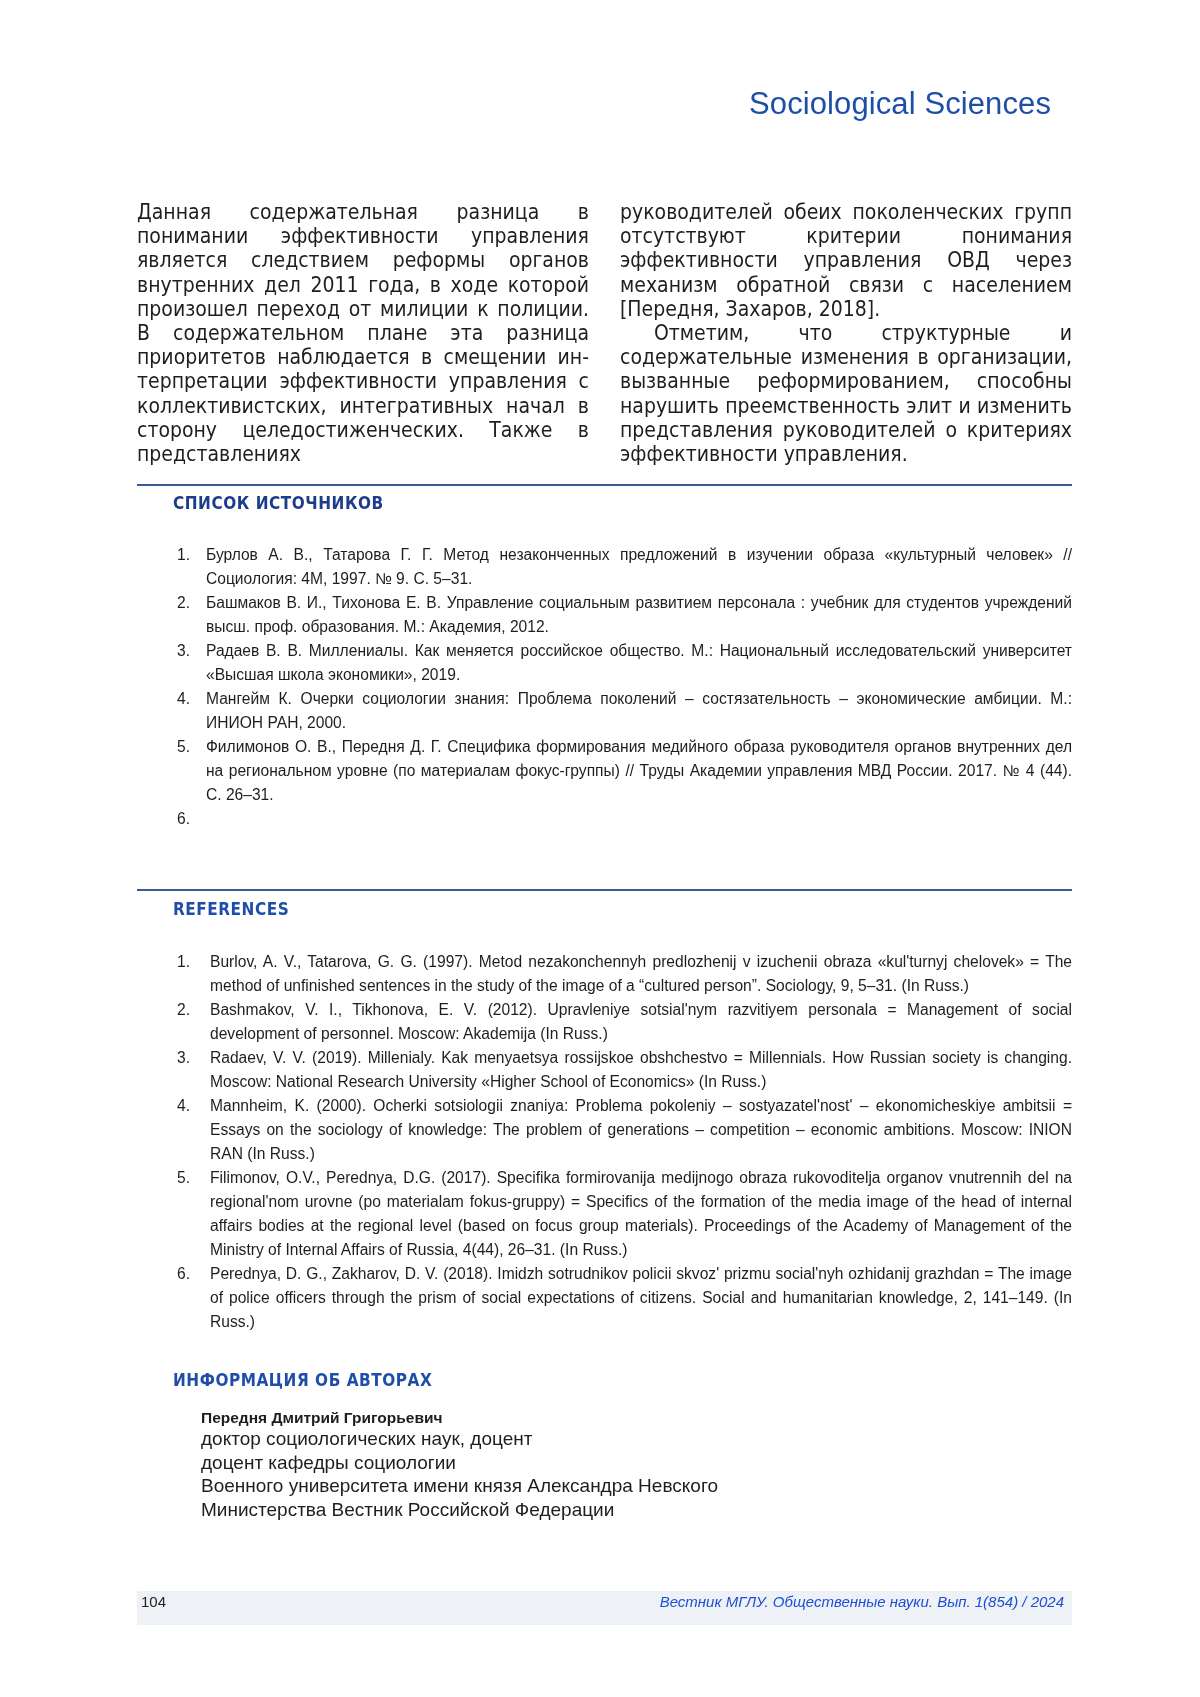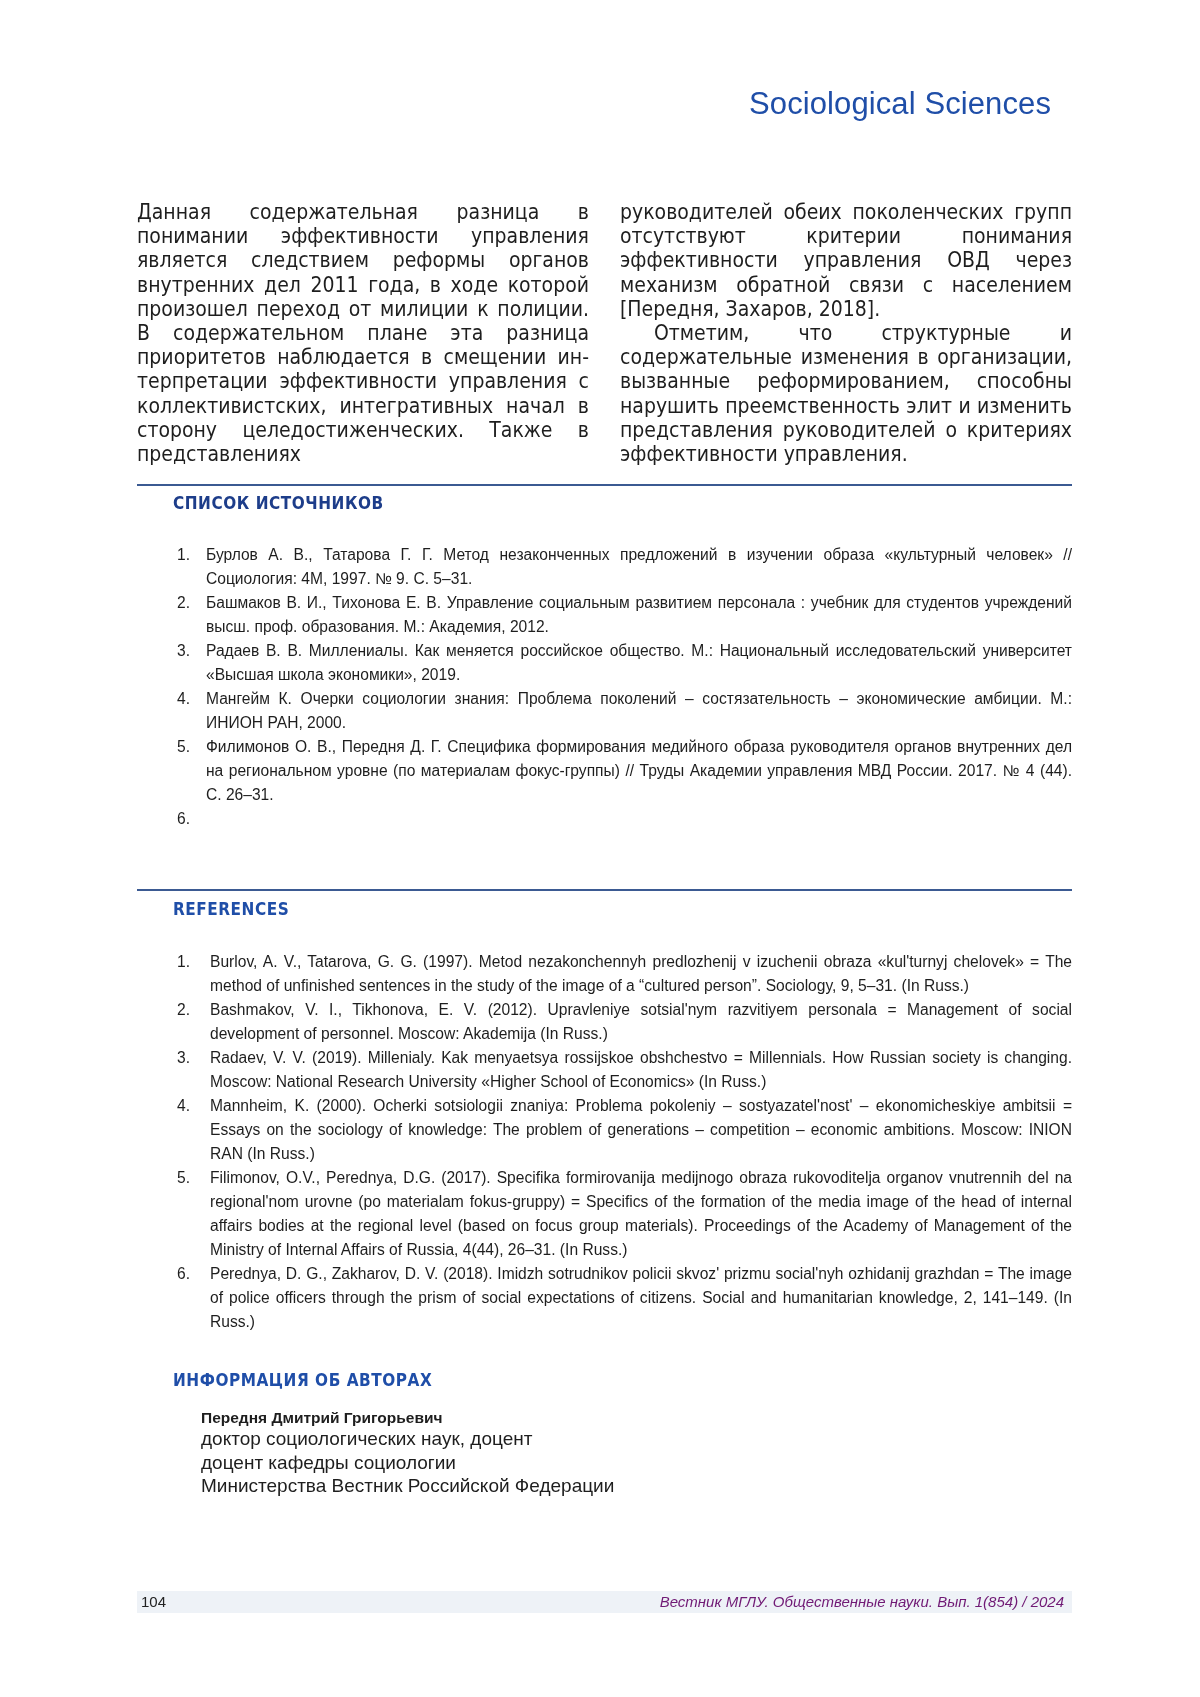--- a/index.html
+++ b/index.html
@@ -17,23 +17,23 @@
            color: #1f4ea8; letter-spacing: 0.6px; transform: scaleX(0.9); transform-origin: left; }
     .sec-head.dark { color: #1d3d8a; }
     ol.refs { position: absolute; left: 173px; width: 899px; margin: 0; padding: 0; list-style: none;
            font-family: "Liberation Sans Narrow", "Liberation Sans", sans-serif; font-size: 15.6px; line-height: 24px; color: #1e1e1e; }
     ol.refs li { position: relative; padding-left: 33px; text-align: justify; }
     ol.refs li .num { position: absolute; left: 4px; top: 0; }
     ol.refs.en li { padding-left: 37px; }
     .author-block { position: absolute; left: 201px; top: 1409px; font-family: "Liberation Sans", sans-serif; color: #1e1e1e; }
     .author-name { font-weight: bold; font-size: 15.5px; }
     .author-line { font-size: 19px; line-height: 23.5px; }
-    .footer-bar { position: absolute; left: 137px; top: 1591px; width: 935px; height: 22px; background: #eef2f7; }
+    .footer-bar { position: absolute; left: 137px; top: 1591px; width: 935px; height: 34px; background: #eef2f7; }
     .footer-page { position: absolute; left: 4px; top: 2px; font-size: 15px; color: #222; }
-    .footer-journal { position: absolute; right: 8px; top: 2px; font-size: 15px; font-style: italic; color: #701a75; }
+    .footer-journal { position: absolute; right: 8px; top: 2px; font-size: 15px; font-style: italic; color: #1d4ed8; }
   </style>
 </head>
 <body>
 
 <div class="section-title-top">Sociological Sciences</div>
 
 <div class="body-cols">
   <div class="col">
     <p>Данная содержательная разница в понимании эффективности управления является следстви­ем реформы органов внутренних дел 2011 года, в ходе которой произошел переход от милиции к полиции. В содержательном плане эта разни­ца приоритетов наблюдается в смещении ин­терпретации эффективности управления с кол­лективистских, интегративных начал в сторону целедостиженческих. Также в представлениях</p>
   </div>
@@ -66,19 +66,20 @@
   <li><span class="num">5.</span><span>Filimonov, O.V., Perednya, D.G. (2017). Specifika formirovanija medijnogo obraza rukovoditelja organov vnutrennih del na regional'nom urovne (po materialam fokus-gruppy) = Specifics of the formation of the media image of the head of internal affairs bodies at the regional level (based on focus group materials). Proceedings of the Academy of Management of the Ministry of Internal Affairs of Russia, 4(44), 26–31. (In Russ.)</span></li>
   <li><span class="num">6.</span><span>Perednya, D. G., Zakharov, D. V. (2018). Imidzh sotrudnikov policii skvoz' prizmu social'nyh ozhidanij grazhdan = The image of police officers through the prism of social expectations of citizens. Social and humanitarian knowledge, 2, 141–149. (In Russ.)</span></li>
 </ol>
 
 <div class="sec-head" style="top:1370px;">ИНФОРМАЦИЯ ОБ АВТОРАХ</div>
 
 <div class="author-block">
   <div class="author-name">Передня Дмитрий Григорьевич</div>
   <div class="author-line">доктор социологических наук, доцент</div>
   <div class="author-line">доцент кафедры социологии</div>
+  <div class="author-line">Военного университета имени князя Александра Невского</div>
   <div class="author-line">Министерства Вестник Российской Федерации</div>
 </div>
 
 <div class="footer-bar">
   <span class="footer-page">104</span>
   <span class="footer-journal">Вестник МГЛУ. Общественные науки. Вып. 1(854) / 2024</span>
 </div>
 
 </body></html>

